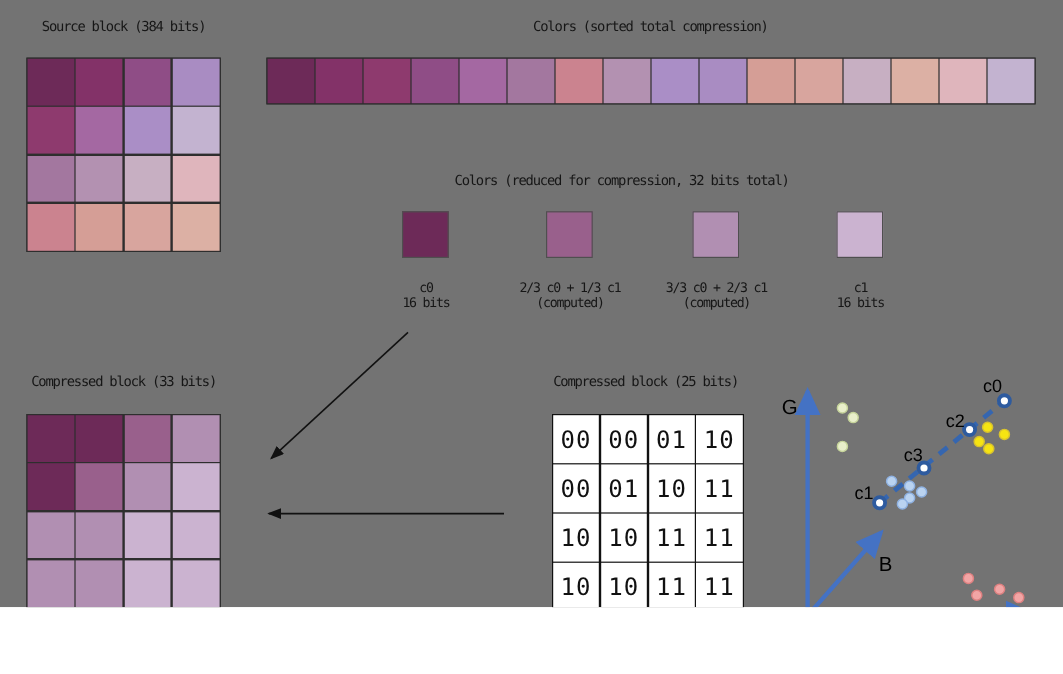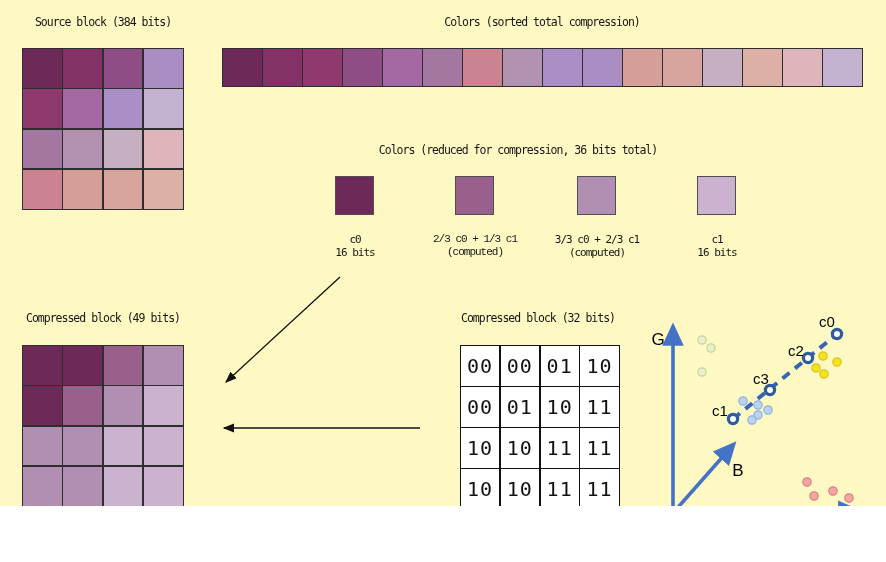--- a/index.html
+++ b/index.html
@@ -1,17 +1,17 @@
 <!DOCTYPE html>
 <html><head>
 <meta charset="utf-8">
 <style>
   html,body { margin:0; padding:0; background:#fff; }
   .page {
-    position:relative; width:886px; height:506px; background:#fef9c3;
+    position:relative; width:886px; height:506px; background:#737373;
     font-family:"DejaVu Sans Mono", monospace; color:#161616; overflow:hidden;
   }
   .title {
     position:absolute; text-align:center; font-size:11.5px; letter-spacing:-1px;
     white-space:nowrap; transform-origin:center;
   }
   .grid { position:absolute; display:grid; gap:1.5px; background:#2e2e2e; border:1.5px solid #2e2e2e; }
   .block4 { grid-template-columns:repeat(4, 38.8px); grid-auto-rows:38.8px; }
   .strip16 { grid-template-columns:repeat(16, 38.5px); grid-auto-rows:37px; }
   .bits {
@@ -30,23 +30,23 @@
   svg { position:absolute; }
   .scatter-text { font-family:"Liberation Sans", sans-serif; }
 </style>
 </head>
 <body>
 
 <div class="page">
 
   <div class="title" style="left:0px; top:15px; width:206px;">Source block (384 bits)</div>
   <div class="title" style="left:222px; top:15px; width:640px;">Colors (sorted total compression)</div>
-  <div class="title" style="left:318px; top:143px; width:400px;">Colors (reduced for compression, 36 bits total)</div>
-  <div class="title" style="left:0px; top:311px; width:206px;">Compressed block (49 bits)</div>
-  <div class="title" style="left:438px; top:311px; width:200px;">Compressed block (32 bits)</div>
+  <div class="title" style="left:318px; top:143px; width:400px;">Colors (reduced for compression, 32 bits total)</div>
+  <div class="title" style="left:0px; top:311px; width:206px;">Compressed block (33 bits)</div>
+  <div class="title" style="left:438px; top:311px; width:200px;">Compressed block (25 bits)</div>
 
   <div id="source-grid" class="grid block4" style="left:22px; top:48px;">
       <div style="background: rgb(109, 42, 88);"></div>
       <div style="background: rgb(131, 50, 104);"></div>
       <div style="background: rgb(143, 77, 134);"></div>
       <div style="background: rgb(169, 140, 194);"></div>
       <div style="background: rgb(142, 58, 110);"></div>
       <div style="background: rgb(164, 104, 162);"></div>
       <div style="background: rgb(170, 142, 198);"></div>
       <div style="background: rgb(195, 179, 208);"></div>
@@ -81,21 +81,21 @@
 
   <div class="swatch" style="left: 335px; top: 176px; background: rgb(109, 42, 88);"></div>
   <div class="swatch" style="left: 455px; top: 176px; background: rgb(153, 96, 140);"></div>
   <div class="swatch" style="left: 577px; top: 176px; background: rgb(177, 143, 178);"></div>
   <div class="swatch" style="left: 697px; top: 176px; background: rgb(203, 179, 208);"></div>
 
   <div class="swatch-label" style="left:270px; top:233px;">
     <div>c0</div>
     <div>16 bits</div>
   </div>
-  <div class="swatch-label" style="left:390px; top:233px;font-family:Liberation Mono, monospace;">
+  <div class="swatch-label" style="left:390px; top:233px;">
     <div>2/3 c0 + 1/3 c1</div>
     <div>(computed)</div>
   </div>
   <div class="swatch-label" style="left:512px; top:233px;">
     <div>3/3 c0 + 2/3 c1</div>
     <div>(computed)</div>
   </div>
   <div class="swatch-label" style="left:632px; top:233px;">
     <div>c1</div>
     <div>16 bits</div>

